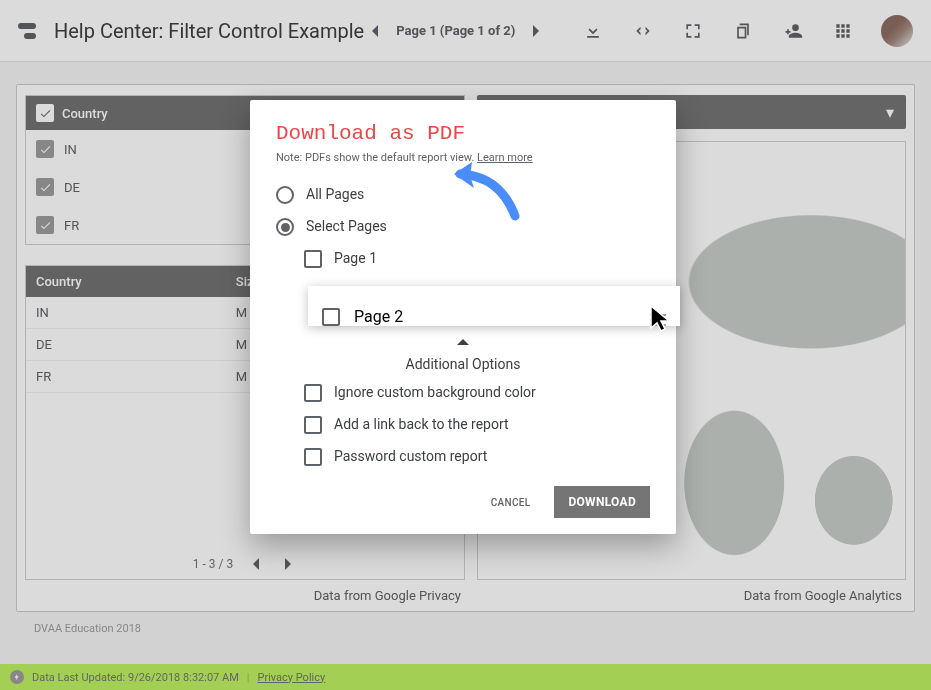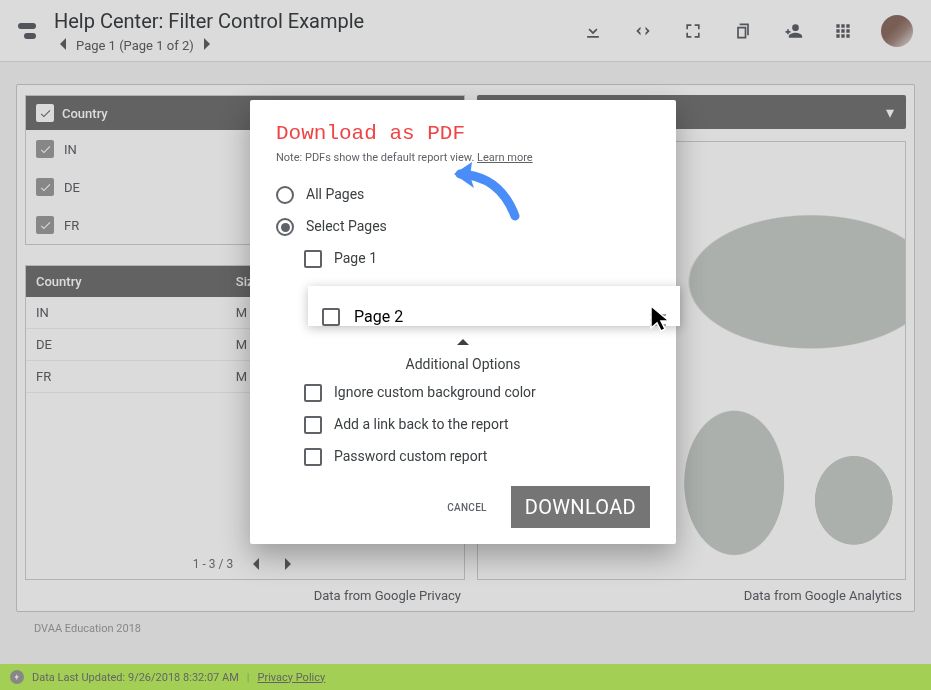--- a/index.html
+++ b/index.html
@@ -3,23 +3,23 @@
 <meta charset="utf-8">
 <style>
 * { box-sizing: border-box; margin: 0; padding: 0; font-family: Roboto, Arial, sans-serif; }
 body { background: #f5f5f5; position: relative; width: 931px; height: 690px; overflow: hidden; }
 .scrim { position: absolute; inset: 0; background: rgba(0,0,0,0.14); z-index: 5; }
 .header { height: 62px; background: #fff; border-bottom: 1px solid #e0e0e0; display: flex; align-items: center; padding: 0 18px; gap: 12px; }
 .logo { width: 24px; height: 24px; position: relative; }
 .logo::before, .logo::after { content: ""; position: absolute; left: 0; height: 6px; background: #5f6368; border-radius: 3px; }
 .logo::before { top: 4px; width: 18px; }
 .logo::after { top: 14px; width: 12px; left: 6px; }
-.title-col { display: flex; flex-direction: column; gap: 2px; }
+.title-col { display: flex; flex-direction: row; gap: 2px; }
 .title { font-size: 20px; color: #3c4043; font-weight: 400; }
-.pager { display: flex; align-items: flex-end; gap: 4px; color: #5f6368; font-size: 13px; }
+.pager { display: flex; align-items: center; gap: 12px; color: #5f6368; font-size: 13px; font-weight: bold; }
 .chev { width: 18px; height: 18px; display: inline-flex; align-items: center; justify-content: center; cursor: pointer; }
 .chev svg { width: 8px; height: 12px; fill: #5f6368; }
 .header-actions { margin-left: auto; display: flex; align-items: center; gap: 26px; }
 .hicon { width: 24px; height: 24px; display: flex; align-items: center; justify-content: center; cursor: pointer; }
 .hicon svg { width: 20px; height: 20px; fill: #5f6368; }
 .avatar { width: 32px; height: 32px; border-radius: 50%; background: linear-gradient(135deg,#8d6e63 40%,#a1887f 60%,#efebe9 100%); cursor: pointer; }
 
 .canvas { padding: 22px 16px; }
 .report-frame { border: 1px solid #ccc; border-radius: 2px; background: #fff; padding: 10px 8px 0; display: flex; gap: 12px; height: 528px; position: relative; }
 .col-left { width: 440px; display: flex; flex-direction: column; }
@@ -59,21 +59,21 @@
 .radio.on::after { content: ""; width: 9px; height: 9px; background: #5f6368; border-radius: 50%; }
 .checkbox { width: 18px; height: 18px; border: 2px solid #5f6368; border-radius: 2px; cursor: pointer; }
 .indent { margin-left: 28px; }
 .page2-highlight { position: absolute; left: 58px; right: -4px; top: 186px; height: 40px; background: #fff; box-shadow: 0 2px 10px rgba(0,0,0,0.25); display: flex; align-items: flex-end; padding: 0 14px; gap: 14px; z-index: 11; }
 .page2-highlight .drag { margin-left: auto; display: flex; align-items: center; cursor: grab; }
 .page2-highlight .drag svg { width: 16px; height: 12px; fill: #9e9e9e; }
 .section-head { display: flex; align-items: center; gap: 8px; font-size: 14px; font-weight: 400; color: #3c4043; margin: 8px 0 12px; cursor: pointer; flex-direction: column; }
 .section-head svg { width: 12px; height: 12px; fill: #3c4043; }
 .modal-actions { display: flex; justify-content: flex-end; gap: 12px; margin-top: 20px; }
 .btn-flat { background: none; border: none; font-size: 10px; font-weight: 500; color: #5f6368; padding: 9px 12px; cursor: pointer; letter-spacing: 0.3px; }
-.btn-raised { background: #757575; color: #fff; border: none; font-size: 20px; font-weight: 400; padding: 9px 14px; cursor: pointer; letter-spacing: 0.3px; }
+.btn-raised { background: #757575; color: #fff; border: none; font-size: 12px; font-weight: 700; padding: 9px 14px; cursor: pointer; letter-spacing: 0.3px; }
 .arrow-annot { position: absolute; top: 156px; left: 450px; z-index: 20; pointer-events: none; }
 .cursor-annot { position: absolute; top: 304px; left: 648px; z-index: 20; pointer-events: none; }
 .spacer-gap { height: 46px; }
 </style>
 </head>
 <body>
 
 <div class="header">
   <div class="logo"></div>
   <div class="title-col">

